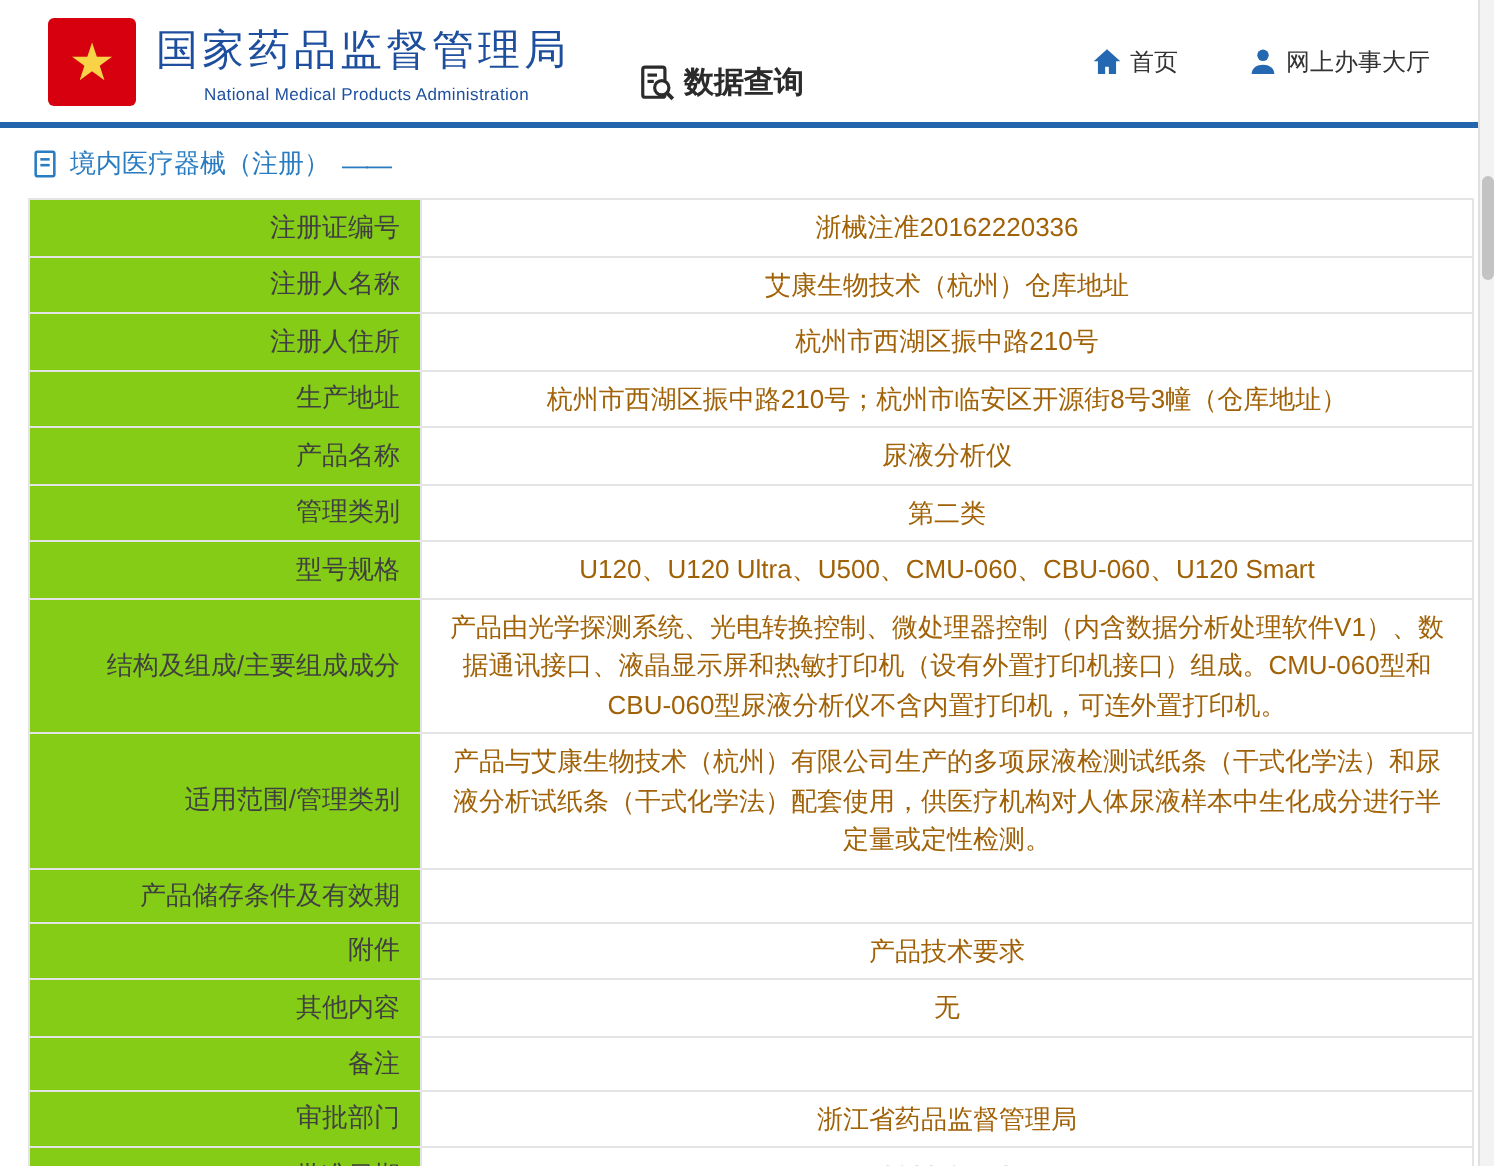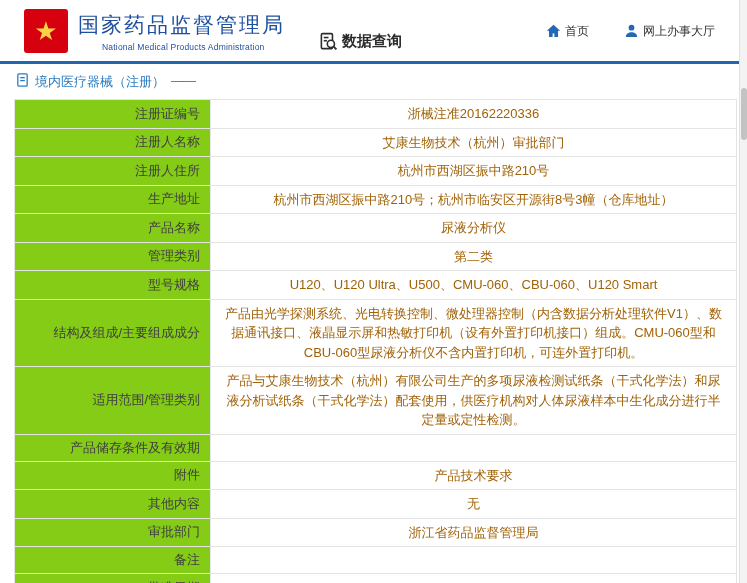--- a/index.html
+++ b/index.html
@@ -21,21 +21,21 @@
   .org-names{margin-left:10px;}
   .org-cn{font-size:21px;font-weight:normal;color:var(--brand-blue);letter-spacing:2px;}
   .org-en{font-size:8.5px;color:var(--brand-blue);margin-top:3px;letter-spacing:.2px;padding-left:24px;}
   .data-query{display:flex;align-items:flex-end;margin-left:34px;gap:4px;margin-top:20px;}
   .data-query .dq-label{font-size:15px;font-weight:bold;color:#2b2b2b;}
   .top-nav{margin-left:auto;display:flex;gap:34px;padding-right:14px;}
   .top-nav .nav-item{display:flex;flex-direction:row;align-items:center;gap:3px;cursor:pointer;}
   .top-nav .nav-label{font-size:12px;color:#333;}
   .divider{height:3px;background:var(--divider-blue);}
   
-  .breadcrumb{display:flex;gap:6px;padding:9px 0 8px 16px;
+  .breadcrumb{display:flex;align-items:center;gap:6px;padding:9px 0 8px 16px;
     font-size:13px;color:var(--link-blue);}
   .breadcrumb .sep{letter-spacing:-1px;}
   
   .table-wrap{padding:0 10px 0 14px;}
   table{width:100%;border-collapse:collapse;table-layout:fixed;}
   th,td{border:1px solid var(--border-gray);font-size:13px;vertical-align:middle;}
   th.label-cell{width:196px;text-align:right;padding:4px 10px;font-weight:normal;
     color:#404040;background:#84cc16;height:23px;}
   td.value-cell{padding:4px 10px;color:#a16207;line-height:1.5;text-align:center;}
   
@@ -104,21 +104,21 @@
       <span>浙械注准20162220336</span>
       
     </td>
   </tr>
 
   <tr>
     <th class="label-cell">
       <span class="label-text">注册人名称</span>
     </th>
     <td class="value-cell">
-      <span>艾康生物技术（杭州）审批部门</span>
+      <span>艾康生物技术（杭州）仓库地址</span>
       
     </td>
   </tr>
 
   <tr>
     <th class="label-cell">
       <span class="label-text">注册人住所</span>
     </th>
     <td class="value-cell">
       <span>杭州市西湖区振中路210号</span>
@@ -211,34 +211,34 @@
       <span class="label-text">其他内容</span>
     </th>
     <td class="value-cell">
       <span>无</span>
       
     </td>
   </tr>
 
   <tr>
     <th class="label-cell">
+      <span class="label-text">备注</span>
+    </th>
+    <td class="value-cell">
+      <span></span>
+      
+    </td>
+  </tr>
+
+  <tr>
+    <th class="label-cell">
       <span class="label-text">审批部门</span>
     </th>
     <td class="value-cell">
       <span>浙江省药品监督管理局</span>
-      
-    </td>
-  </tr>
-
-  <tr>
-    <th class="label-cell">
-      <span class="label-text">备注</span>
-    </th>
-    <td class="value-cell">
-      <span></span>
       
     </td>
   </tr>
 
   <tr>
     <th class="label-cell">
       <span class="label-text">批准日期</span>
     </th>
     <td class="value-cell">
       <span>2022-05-18</span>

